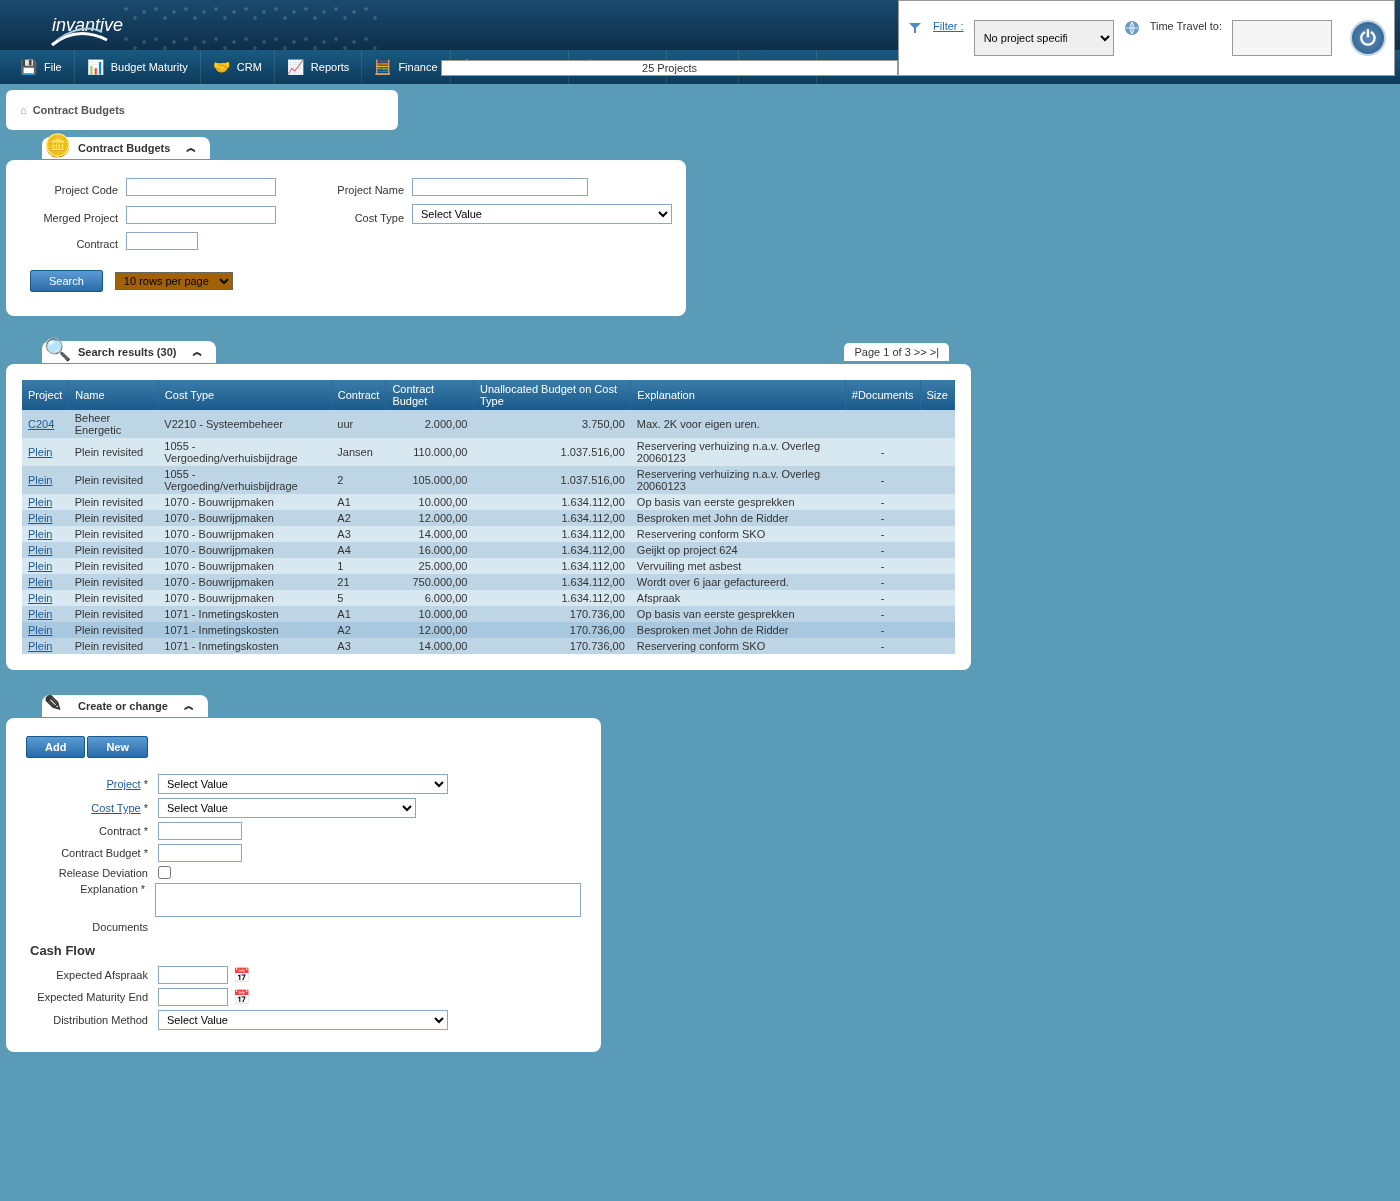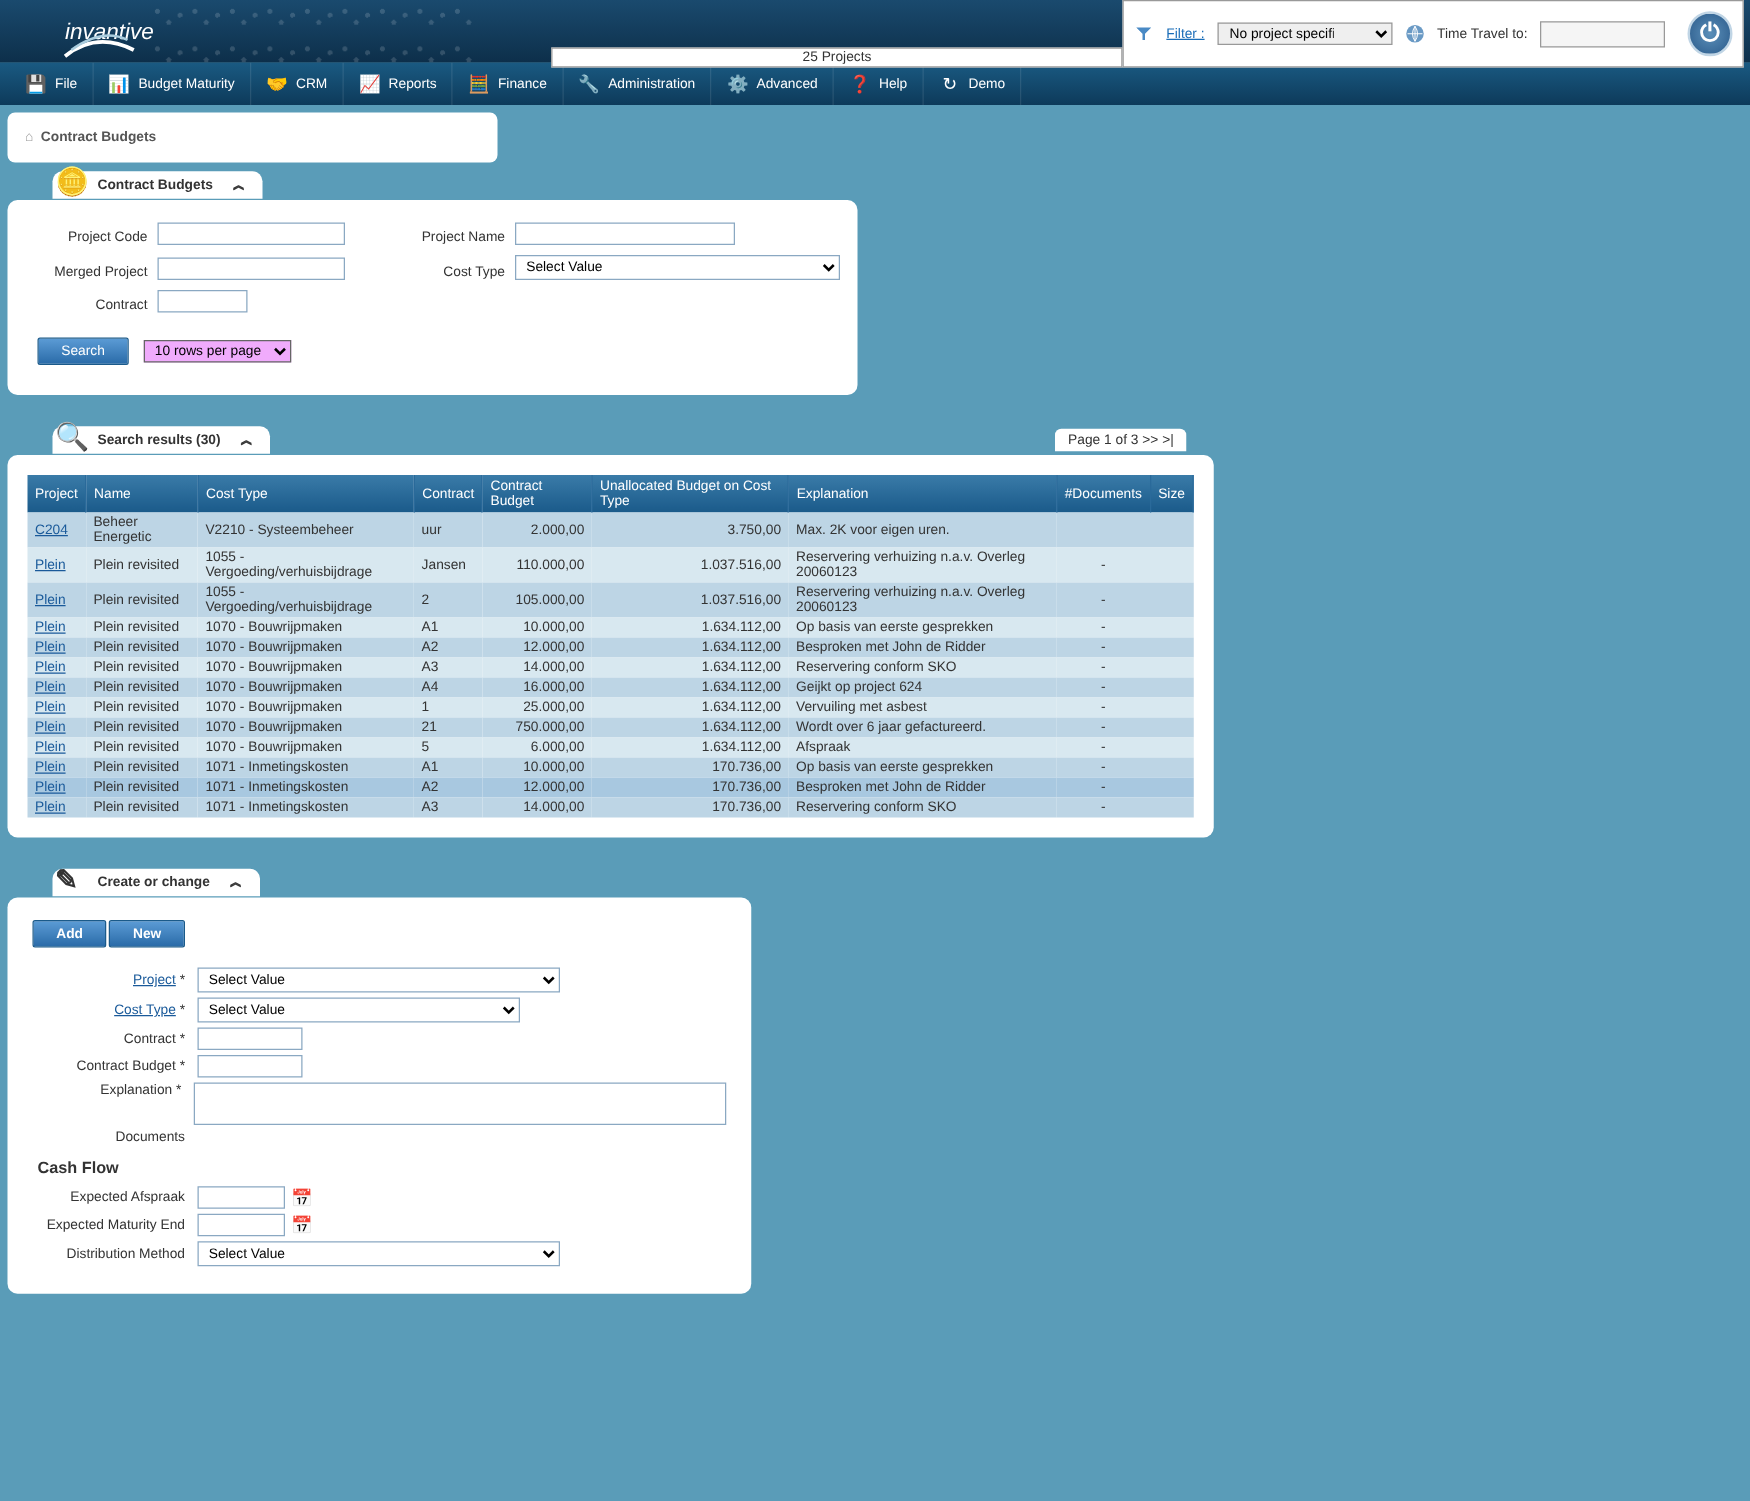--- a/index.html
+++ b/index.html
@@ -3,21 +3,21 @@
 <meta charset="utf-8">
 <style>
 *{box-sizing:border-box;margin:0;padding:0;font-family:Arial,sans-serif}
 body{background:#5a9cb8;width:1400px;height:1201px;overflow:hidden}
 .header{height:50px;background:linear-gradient(180deg,#1a4a6e 0%,#0d2f4a 100%);position:relative;display:flex;align-items:center}
 .logo{color:#fff;font-size:18px;font-style:italic;margin-left:52px;position:relative}
 .logo-swoosh{position:absolute;left:-5px;top:5px;width:120px;height:40px}
 .dots{position:absolute;left:120px;top:0;width:260px;height:50px;background:radial-gradient(circle at 20% 30%,rgba(255,255,255,0.15) 2px,transparent 2px),radial-gradient(circle at 50% 60%,rgba(255,255,255,0.15) 2px,transparent 2px),radial-gradient(circle at 80% 40%,rgba(255,255,255,0.15) 2px,transparent 2px);background-size:30px 30px}
 .top-right{position:absolute;right:5px;top:0;display:flex;flex-direction:row;align-items:flex-end}
 .project-count{background:#fff;border:1px solid #999;padding:1px 200px;font-size:11px;color:#333}
-.filter-bar{background:#fff;border:1px solid #999;padding:8px 8px;display:flex;align-items:center;gap:10px}
+.filter-bar{background:#fff;border:1px solid #999;padding:19px 8px;display:flex;gap:10px}
 .filter-icon{width:16px;height:16px}
 .filter-label{color:#1a6db8;font-size:11px;text-decoration:underline}
 .filter-select{border:1px solid #999;padding:1px 30px 1px 5px;font-size:11px;width:140px}
 .time-travel-label{font-size:11px;color:#333}
 .time-input{border:1px solid #999;padding:2px;width:100px;background:#f5f5f5}
 .power-btn{width:36px;height:36px;border-radius:50%;background:radial-gradient(circle,#5b8fb9,#2a5a8a);border:2px solid #c0d5e5;display:flex;align-items:center;justify-content:center;margin-left:8px;cursor:pointer}
 .power-icon{color:#fff;font-size:20px;font-weight:bold}
 .menu-bar{height:34px;background:linear-gradient(180deg,#1a5a82 0%,#0d3a5a 100%);display:flex;align-items:center;padding-left:8px}
 .menu-item{display:flex;align-items:center;gap:6px;padding:0 12px;height:100%;color:#fff;font-size:11px;cursor:pointer;border-right:1px solid rgba(255,255,255,0.1)}
 .menu-icon{width:18px;height:18px;display:inline-flex;align-items:center;justify-content:center;font-size:14px}
@@ -29,21 +29,21 @@
 .panel-tab-icon{position:absolute;left:2px;top:-4px;font-size:22px}
 .collapse-icon{font-size:10px;margin-left:8px;cursor:pointer}
 .search-panel{padding:18px 24px 24px}
 .form-row{display:flex;gap:40px;margin-bottom:8px}
 .form-group{display:flex;align-items:flex-end}
 .form-label{width:88px;font-size:11px;color:#333;text-align:right;margin-right:8px}
 .form-input{border:1px solid #8aa8c2;padding:2px 4px;font-size:11px;width:150px;height:18px}
 .form-select{border:1px solid #8aa8c2;padding:1px 4px;font-size:11px;width:260px;height:20px;background:#fff}
 .search-row{display:flex;align-items:center;gap:12px;margin-top:20px}
 .btn-search{background:linear-gradient(180deg,#5b9bd5 0%,#2a6ba8 100%);color:#fff;border:1px solid #1a5a8a;padding:4px 18px;font-size:11px;cursor:pointer;border-radius:2px}
-.rows-select{border:1px solid #666;font-size:11px;padding:1px 4px;background:#f0abfc;width:118px}
+.rows-select{border:1px solid #666;font-size:11px;padding:1px 4px;background:#a16207;width:118px}
 .results-panel{width:965px;margin-top:48px}
 .pagination{position:absolute;right:22px;top:-21px;background:#fff;padding:3px 10px;font-size:11px;color:#333;border-radius:5px 5px 0 0}
 .pagination span{cursor:pointer}
 .results-table{width:100%;border-collapse:collapse;font-size:11px}
 .results-table th{background:linear-gradient(180deg,#3a7ba8 0%,#1a5a8a 100%);color:#fff;padding:3px 6px;text-align:left;font-weight:normal;border-right:1px solid #2a6a9a}
 .results-table td{padding:2px 6px;color:#333;border:none}
 .results-table tr:nth-child(even) td{background:#d8e8f0}
 .results-table tr:nth-child(odd) td{background:#bdd5e5}
 .results-table tr.selected td{background:#a8c8e0}
 .results-table a{color:#1a5a9a;text-decoration:underline}
@@ -368,20 +368,24 @@
         <select class="form-select-med"><option>Select Value</option></select>
       </div>
     <div class="form-row">
         <label class="form-label required">Contract</label>
         <input class="form-input-sm" style="">
       </div>
     <div class="form-row">
         <label class="form-label required">Contract Budget</label>
         <input class="form-input-sm" style="">
       </div>
+    <div class="form-row">
+        <label class="form-label">Release Deviation</label>
+        <input type="checkbox" class="checkbox" style="">
+      </div>
     <div class="form-row" style="align-items:flex-start">
         <label class="form-label required">Explanation</label>
         <textarea class="form-textarea" style=""></textarea>
       </div>
     <div class="form-row">
         <label class="form-label">Documents</label>
       </div>
     <div class="section-head">Cash Flow</div>
     <div class="form-row">
         <label class="form-label">Expected Afspraak</label>

